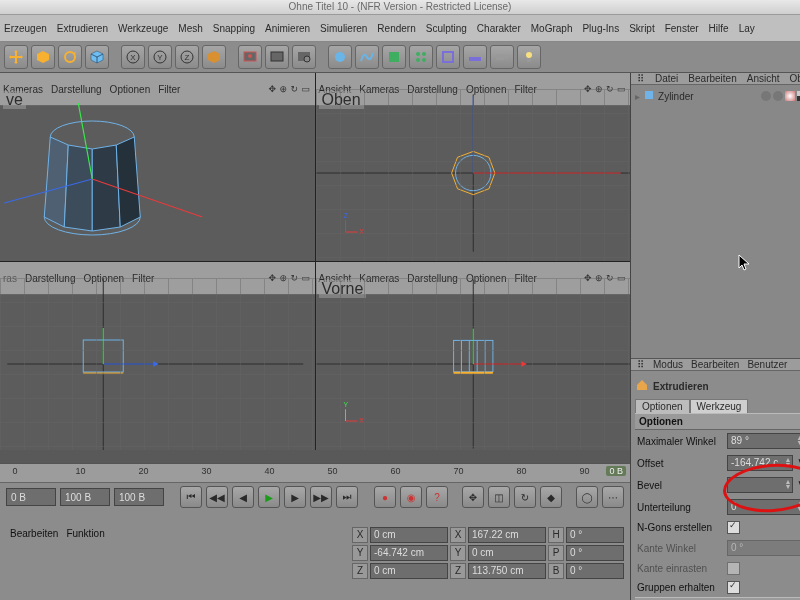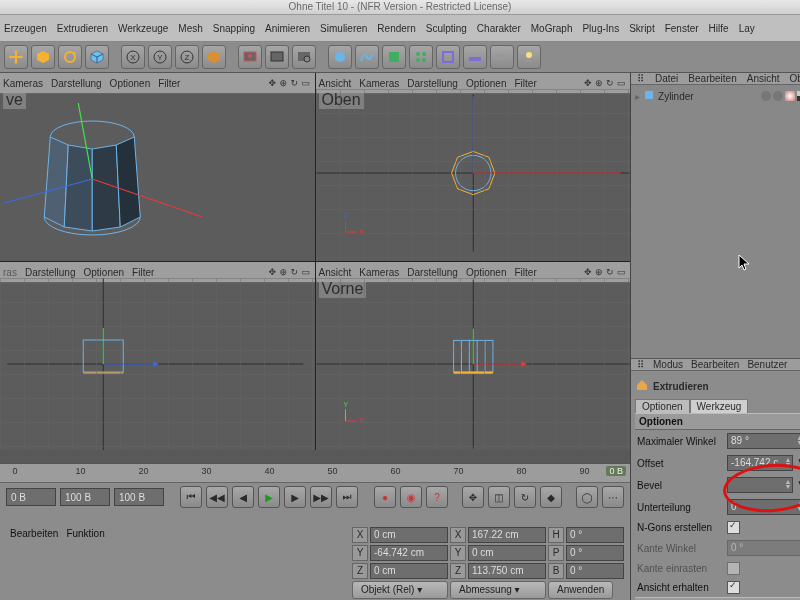--- a/index.html
+++ b/index.html
@@ -9,21 +9,21 @@
   .toolbar{height:30px;background:#8c8c8c;display:flex;align-items:center;padding:0 4px;border-bottom:1px solid #555;gap:3px;}
   .tbtn{width:22px;height:22px;border:1px solid #666;border-radius:3px;background:linear-gradient(#a6a6a6,#8b8b8b);display:flex;align-items:center;justify-content:center;}
   .tbtn svg{width:16px;height:16px;}
   .tsep{width:6px;}
   .main{display:flex;height:calc(600px - 14px - 18px - 30px);}
   .center{flex:1;display:flex;flex-direction:column;}
   .quad{display:flex;flex:0 0 390px;flex-direction:column;background:#595959;}
   .quadrow{display:flex;height:188px;border-bottom:1px solid #222;}
   .view{position:relative;flex:1;border-right:1px solid #222;background:#5c5c5c;}
   .view:last-child{border-right:none;}
-  .vmenu{height:16px;background:#9e9e9e;display:flex;align-items:center;padding:2px 3px;border-bottom:1px solid #666;gap:8px;font-size:10px;}
+  .vmenu{height:16px;background:#9e9e9e;display:flex;align-items:center;padding:8px 3px;border-bottom:1px solid #666;gap:8px;font-size:10px;}
   .vmenu .icons{margin-left:auto;display:flex;gap:1px;}
   .vmenu .icons span{width:10px;height:10px;font-size:9px;color:#333;}
   .vlabel{position:absolute;top:18px;left:3px;font-size:16px;color:#2d2d2d;background:rgba(158,158,158,.55);padding:0 3px;}
   .canvas{position:absolute;top:16px;left:0;right:0;bottom:0;overflow:hidden;}
   .timeline{height:60px;background:#8c8c8c;border-top:1px solid rgba(0,0,0,.4);display:flex;flex-direction:column;}
   .ruler{height:18px;background:#9c9c9c;position:relative;border-bottom:1px solid #666;overflow:hidden;font-size:9px;color:#303030}
   .ruler span{position:absolute;top:2px;}
   .transport{height:28px;display:flex;align-items:center;gap:4px;padding:0 6px;}
   .nf{height:16px;background:#6e6e6e;border:1px solid #444;color:#ddd;padding:0 4px;display:flex;align-items:center;min-width:40px;font-size:10px;}
   .pbtn{width:20px;height:20px;border:1px solid #555;border-radius:3px;background:linear-gradient(#a8a8a8,#8a8a8a);display:flex;align-items:center;justify-content:center;}
@@ -404,25 +404,20 @@
             <div class="val n">0 °</div>
           </div>
         <div class="crow">
             <div class="lab">Z</div>
             <div class="val">0 cm</div>
             <div class="lab">Z</div>
             <div class="val">113.750 cm</div>
             <div class="lab">B</div>
             <div class="val n">0 °</div>
           </div>
-        <div class="crow">
-          <div class="but" style="width:78px"><span>Objekt (Rel)</span> ▾</div>
-          <div class="but" style="width:78px"><span>Abmessung</span> ▾</div>
-          <div class="but">Anwenden</div>
-        </div>
       </div>
     </div>
   </div>
 
   <div class="sidepanel">
     <div class="spmenu">
       <span style="width:8px">⠿</span>
       <span>Datei</span>
       <span>Bearbeiten</span>
       <span>Ansicht</span>
@@ -489,21 +484,21 @@
         </div>
       <div class="prm" style="opacity:.5">
           <div class="pl">Kante Winkel</div>
           <div class="pv"><span>0 °</span></div>
         </div>
       <div class="prm" style="opacity:.5">
           <div class="pl">Kante einrasten</div>
           <span class="chk"></span>
         </div>
       <div class="prm">
-          <div class="pl">Ansicht erhalten</div>
+          <div class="pl">Gruppen erhalten</div>
           <span class="chk on"></span>
         </div>
 
       <div class="section">Werkzeug</div>
 
       <div class="circle"></div>
     </div>
   </div>
 </div>
 

